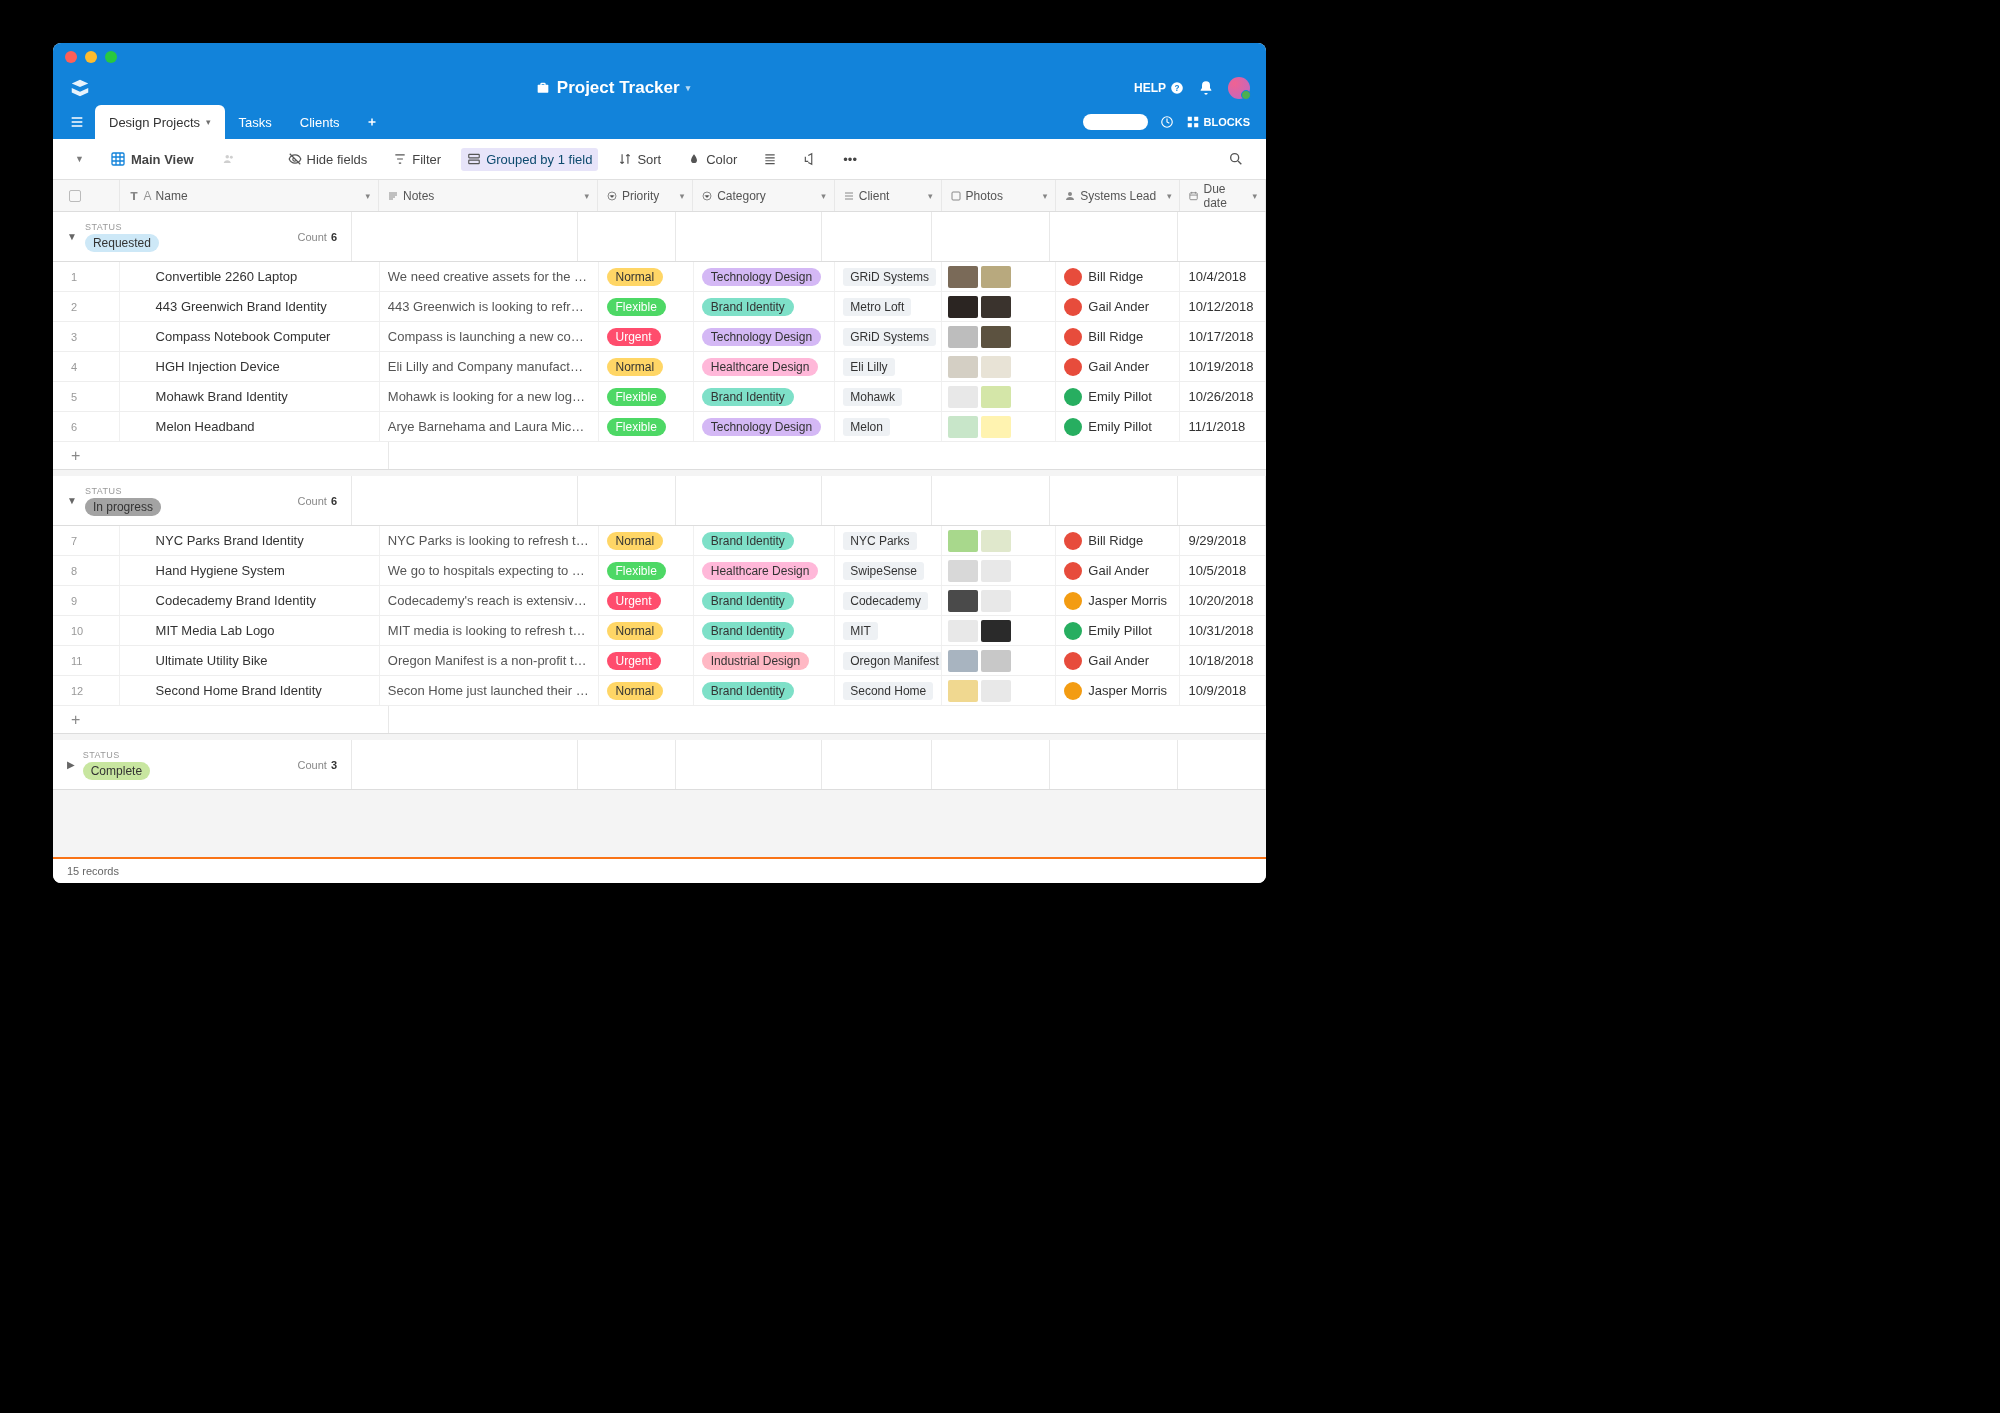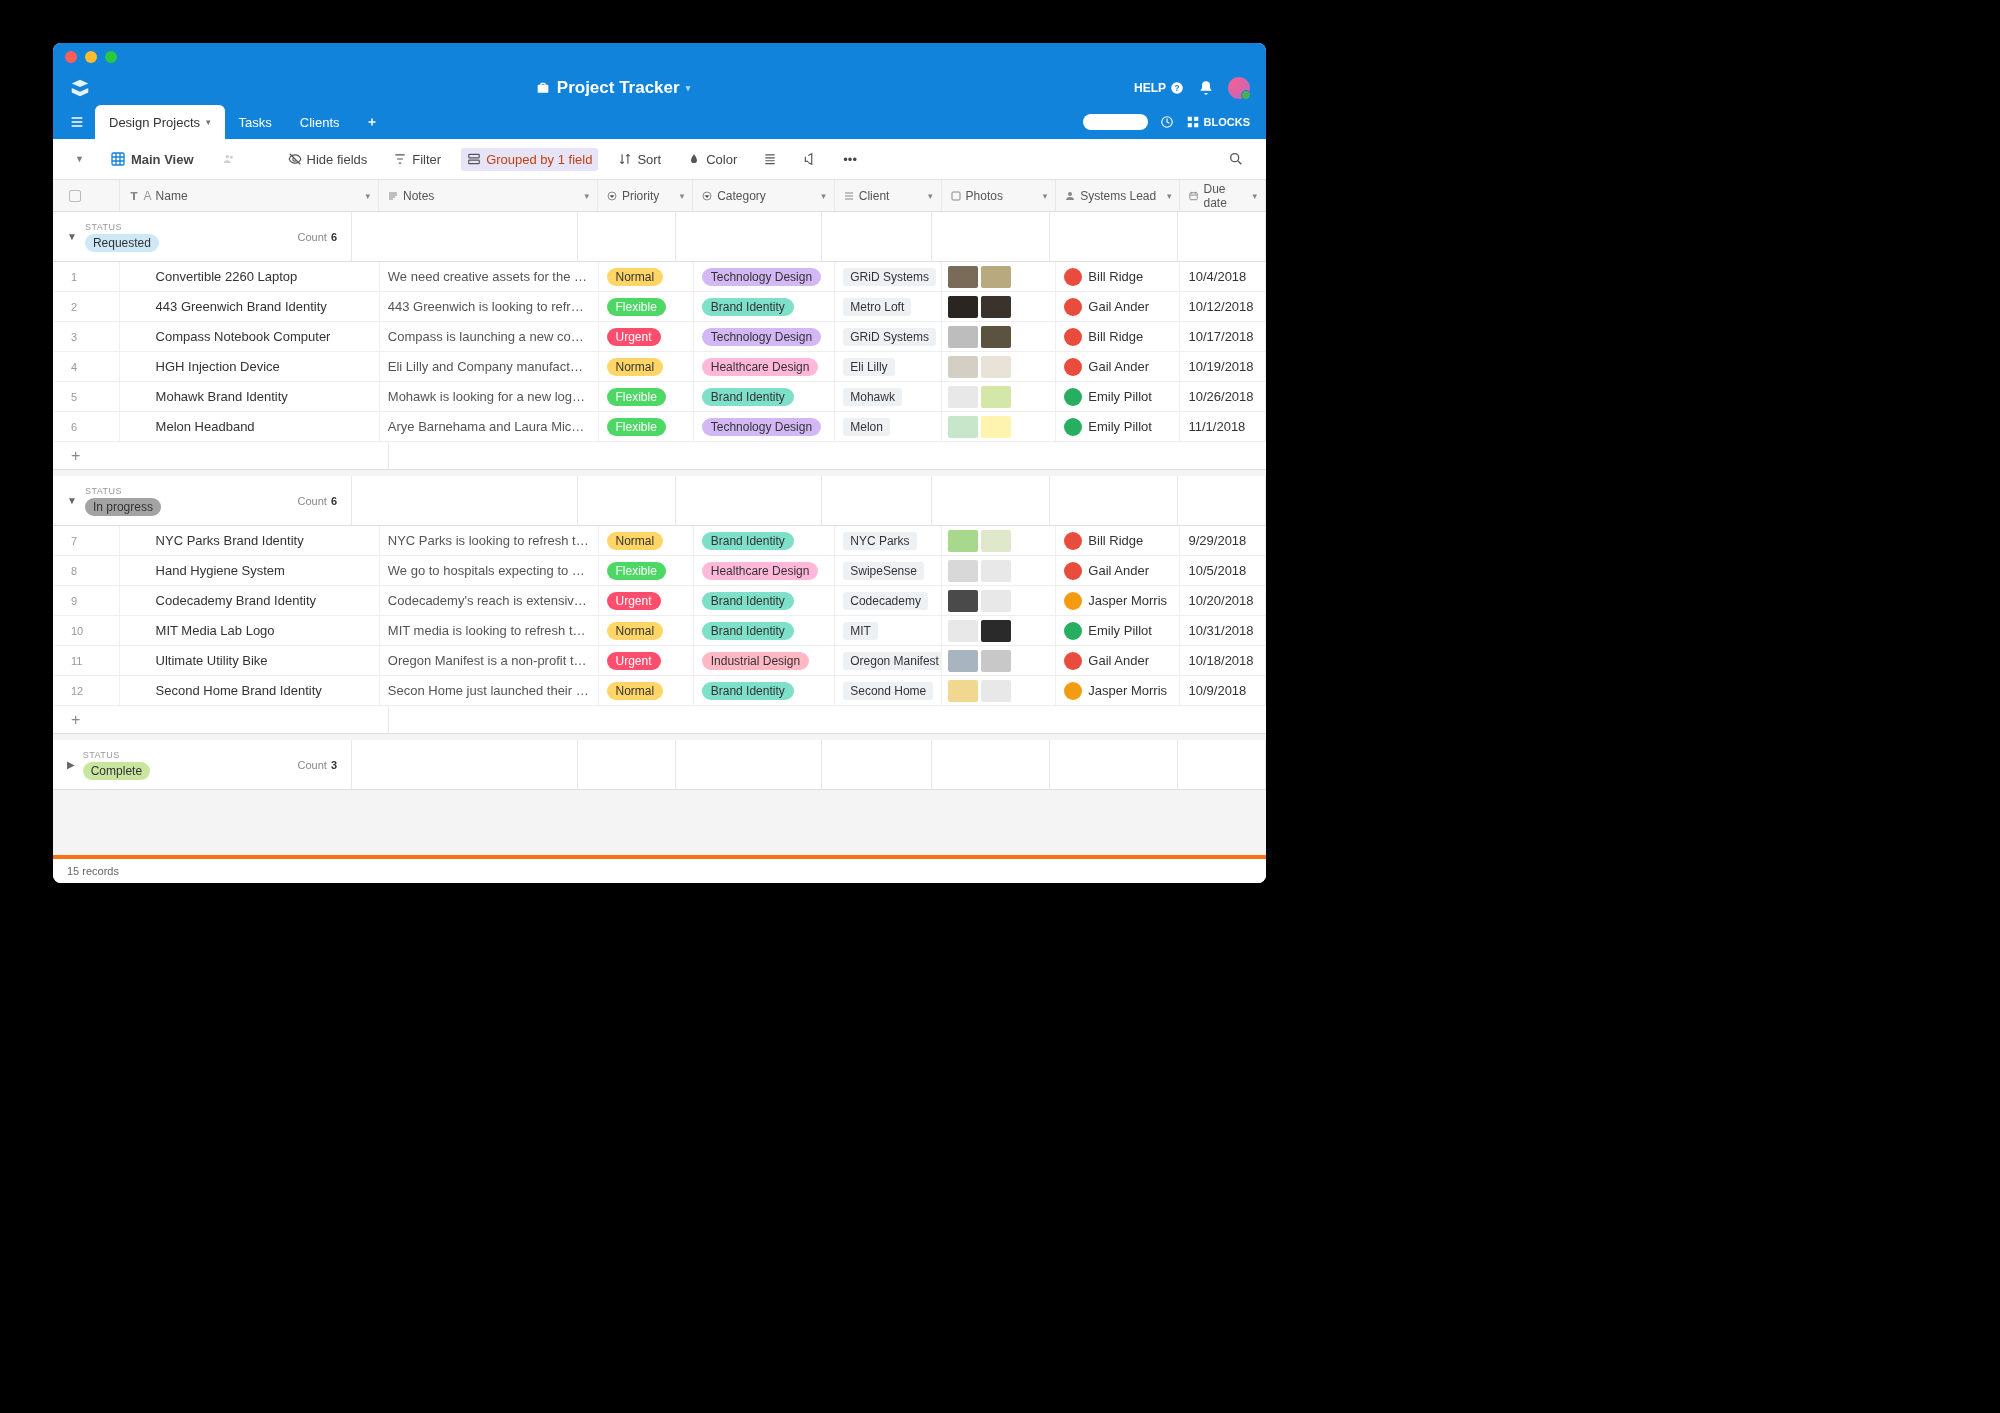--- a/index.html
+++ b/index.html
@@ -19,21 +19,21 @@
 .tabs-row { background: #1283da; display: flex; align-items: center; padding: 0 0 0 16px; height: 34px; gap: 2px; }
 .hamburger { color: #fff; margin-right: 8px; cursor: pointer; }
 .tab { padding: 0 14px; height: 34px; display: flex; align-items: center; gap: 6px; color: #fff; font-size: 13px; cursor: pointer; }
 .tab.active { background: #fff; color: #333; border-radius: 6px 6px 0 0; font-weight: 500; }
 .tab-add { color: #fff; padding: 0 10px; cursor: pointer; }
 .tabs-right { margin-left: auto; display: flex; align-items: center; gap: 12px; padding-right: 16px; }
 .share-pill { background: #fff; color: #1283da; border-radius: 12px; padding: 2px 12px; font-size: 11px; font-weight: 700; letter-spacing: 0.5px; }
 .tabs-right > span { color: #fff; font-size: 11px; font-weight: 700; display: flex; align-items: center; gap: 4px; }
 .toolbar { display: flex; align-items: center; padding: 8px 16px; gap: 14px; border-bottom: 1px solid #e0e0e0; }
 .toolbar-item { display: flex; align-items: center; gap: 5px; font-size: 13px; color: #444; cursor: pointer; padding: 4px 6px; border-radius: 3px; }
-.toolbar-item.grouped { background: #e7e4f9; color: #c2410c; text-align: right; }
+.toolbar-item.grouped { background: #e7e4f9; color: #0c4a6e; text-align: right; }
 .view-name { font-weight: 600; font-size: 13px; }
 .grid-icon { color: #1283da; }
 .toolbar-spacer { flex: 1; }
 .columns-header { display: flex; background: #f7f7f7; border-bottom: 1px solid #ddd; font-size: 12px; color: #555; height: 32px; }
 .col { display: flex; align-items: center; padding: 0 8px; border-right: 1px solid #e8e8e8; gap: 4px; position: relative; }
 .col-checkbox { width: 68px; padding-left: 16px; }
 .col-name { width: 268px; }
 .col-notes { width: 226px; }
 .col-priority { width: 98px; }
 .col-category { width: 146px; }
@@ -62,21 +62,21 @@
 .cell-client { width: 110px; }
 .cell-photos { width: 118px; gap: 3px; padding: 3px 6px; }
 .cell-lead { width: 128px; gap: 6px; }
 .cell-due { width: 88px; }
 .pill { display: inline-block; padding: 2px 9px; border-radius: 10px; font-size: 12px; color: #333; }
 .client-chip { background: #eef1f4; padding: 2px 7px; border-radius: 3px; font-size: 12px; }
 .lead-avatar { width: 18px; height: 18px; border-radius: 50%; flex-shrink: 0; }
 .photo-thumb { width: 30px; height: 22px; background: #ddd; border-radius: 2px; flex-shrink: 0; }
 .add-row { display: flex; background: #fff; border-bottom: 1px solid #ddd; height: 28px; }
 .add-row > div:first-child { width: 336px; display: flex; align-items: center; padding-left: 18px; color: #888; font-size: 16px; border-right: 1px solid #e8e8e8; cursor: pointer; }
-.footer { border-top: 4px solid #f97316; padding: 6px 14px; font-size: 11px; color: #666; background: #fff; }
+.footer { border-top: 2px solid #f97316; padding: 6px 14px; font-size: 11px; color: #666; background: #fff; }
 .caret { font-size: 9px; opacity: 0.7; }
 svg { display: block; }
 .checkbox-sq { width:12px; height:12px; border:1.5px solid #bbb; border-radius:2px; }
 .notes-text { overflow: hidden; text-overflow: ellipsis; }
 </style>
 </head>
 <body>
 
 <div class="window">
   <div class="titlebar">

